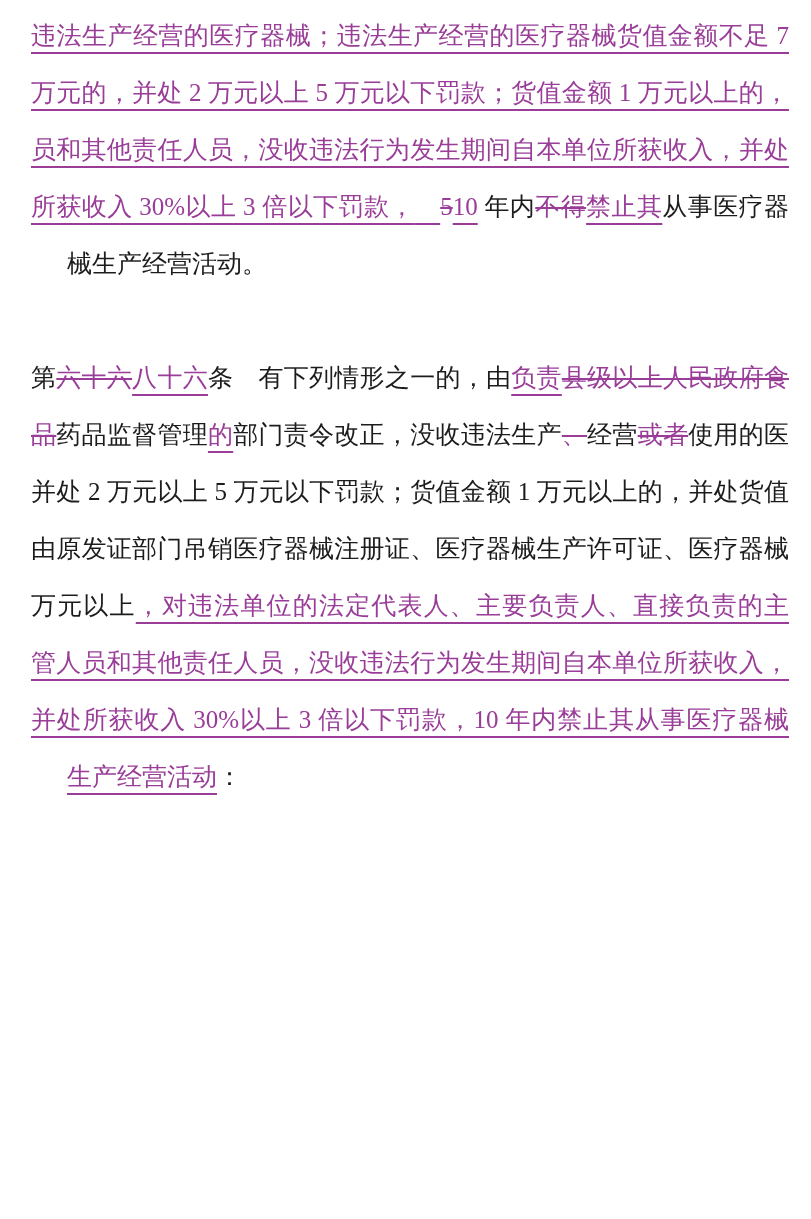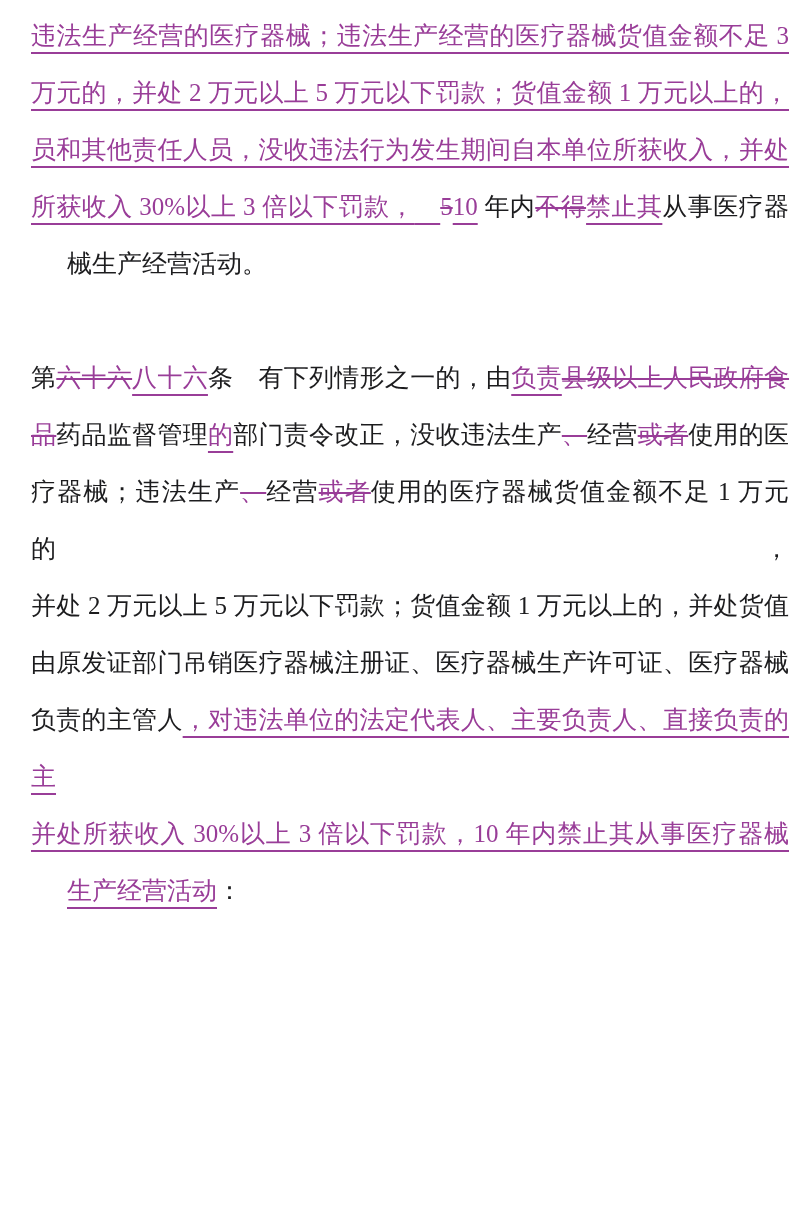--- a/index.html
+++ b/index.html
@@ -48,32 +48,32 @@
     color: var(--revision-color, #993d98);
     text-decoration: line-through;
     text-decoration-thickness: 2px;
   }
 </style>
 </head>
 <body>
 
 <div class="page">
     <div class="para">
-      <div class="line"><span class="seg-ins">违法生产经营的医疗器械；违法生产经营的医疗器械货值金额不足 3</span></div>
+      <div class="line"><span class="seg-ins">违法生产经营的医疗器械；违法生产经营的医疗器械货值金额不足 7</span></div>
       <div class="line"><span class="seg-ins">万元的，并处 2 万元以上 5 万元以下罚款；货值金额 1 万元以上的，</span></div>
       <div class="line"><span class="seg-ins">员和其他责任人员，没收违法行为发生期间自本单位所获收入，并处</span></div>
       <div class="line"><span class="seg-ins">所获收入 30%以上 3 倍以下罚款，</span><span class="seg-ins">　</span><span class="seg-del">5</span><span class="seg-ins">10</span><span class="seg-body"> 年内</span><span class="seg-del">不得</span><span class="seg-ins">禁止其</span><span class="seg-body">从事医疗器</span></div>
       <div class="line last"><span class="seg-body">械生产经营活动。</span></div>
     </div>
     <div class="para">
       <div class="line"><span class="seg-body">第</span><span class="seg-del">六十六</span><span class="seg-ins">八十六</span><span class="seg-body">条　有下列情形之一的，由</span><span class="seg-ins">负责</span><span class="seg-del">县级以上人民政府食</span></div>
       <div class="line"><span class="seg-del">品</span><span class="seg-body">药品监督管理</span><span class="seg-ins">的</span><span class="seg-body">部门责令改正，没收违法生产</span><span class="seg-del">、</span><span class="seg-body">经营</span><span class="seg-del">或者</span><span class="seg-body">使用的医</span></div>
-      <div class="line"><span class="seg-body">疗器械；违法生产</span><span class="seg-del">、</span><span class="seg-body">经营</span><span class="seg-del">或者</span><span class="seg-body">使用的医疗器械货值金额不足 1 万元的，</span></div>
       <div class="line"><span class="seg-body">并处 2 万元以上 5 万元以下罚款；货值金额 1 万元以上的，并处货值</span></div>
       <div class="line"><span class="seg-body">由原发证部门吊销医疗器械注册证、医疗器械生产许可证、医疗器械</span></div>
-      <div class="line"><span class="seg-body">负责的主管人</span><span class="seg-ins">，对违法单位的法定代表人、主要负责人、直接负责的主</span></div>
+      <div class="line"><span class="seg-body">万元以上</span><span class="seg-ins">，对违法单位的法定代表人、主要负责人、直接负责的主</span></div>
+      <div class="line"><span class="seg-ins">管人员和其他责任人员，没收违法行为发生期间自本单位所获收入，</span></div>
       <div class="line"><span class="seg-ins">并处所获收入 30%以上 3 倍以下罚款，10 年内禁止其从事医疗器械</span></div>
       <div class="line last"><span class="seg-ins">生产经营活动</span><span class="seg-body">：</span></div>
     </div>
     <div class="para">
       <div class="line"></div>
     </div>
   </div>
 
 </body></html>

